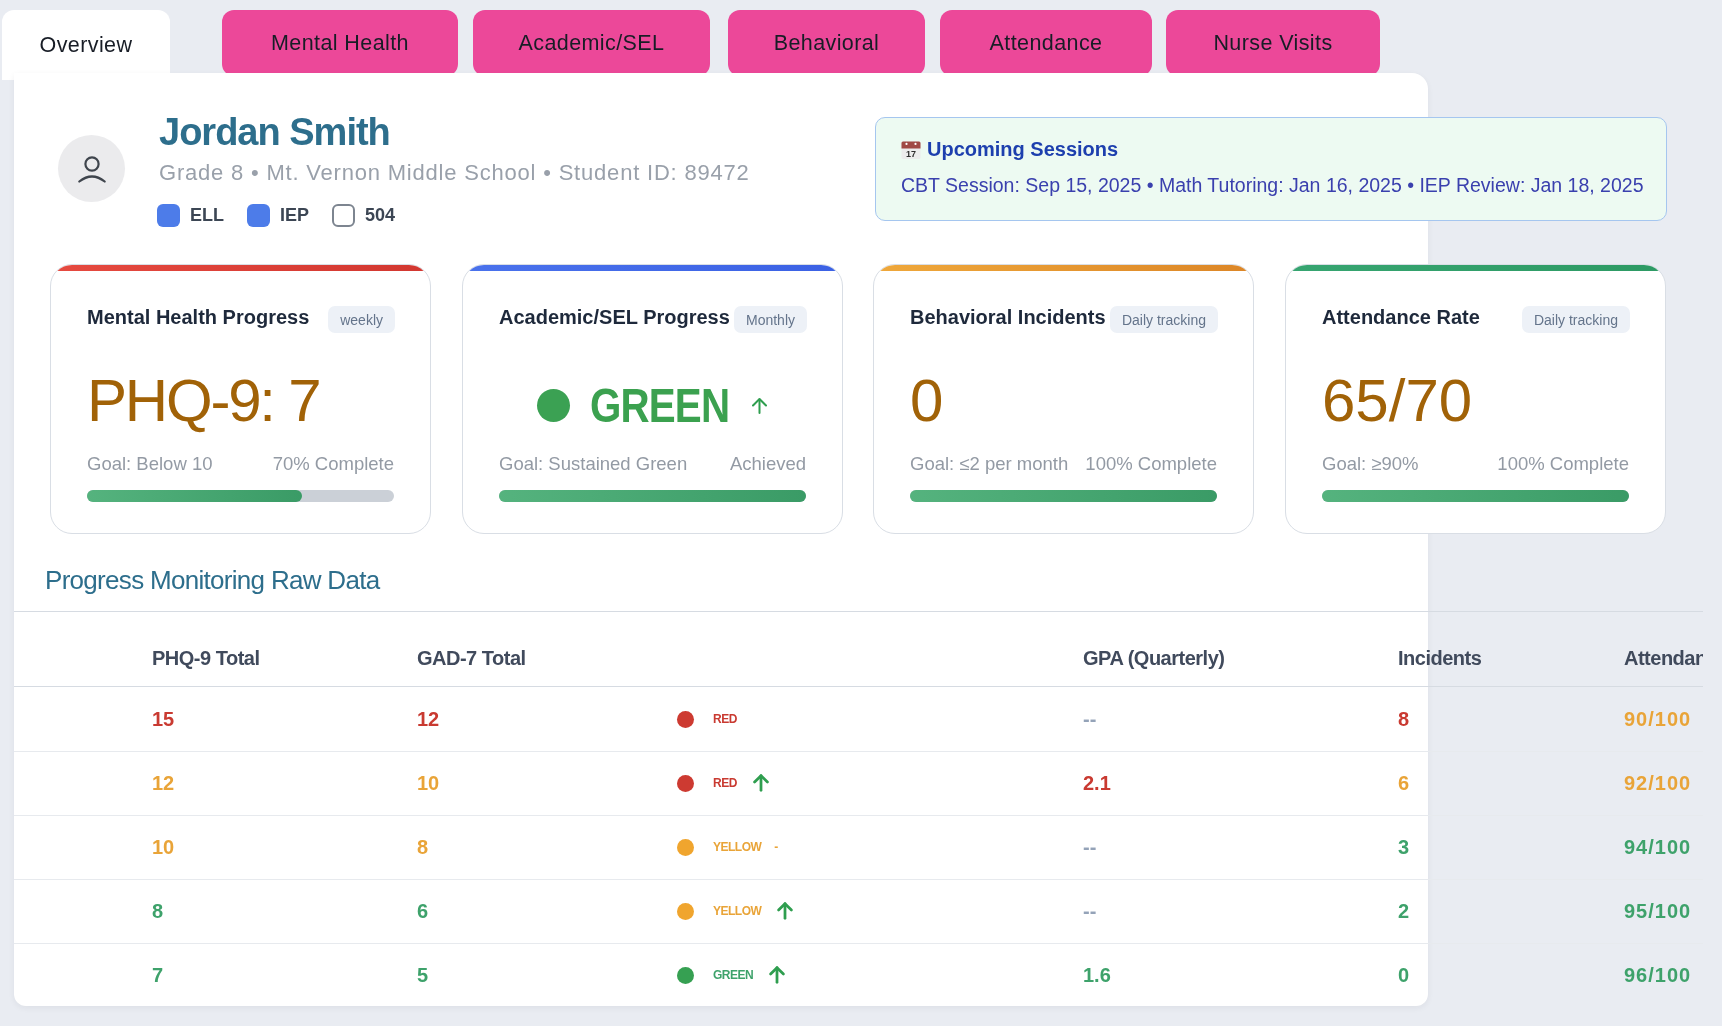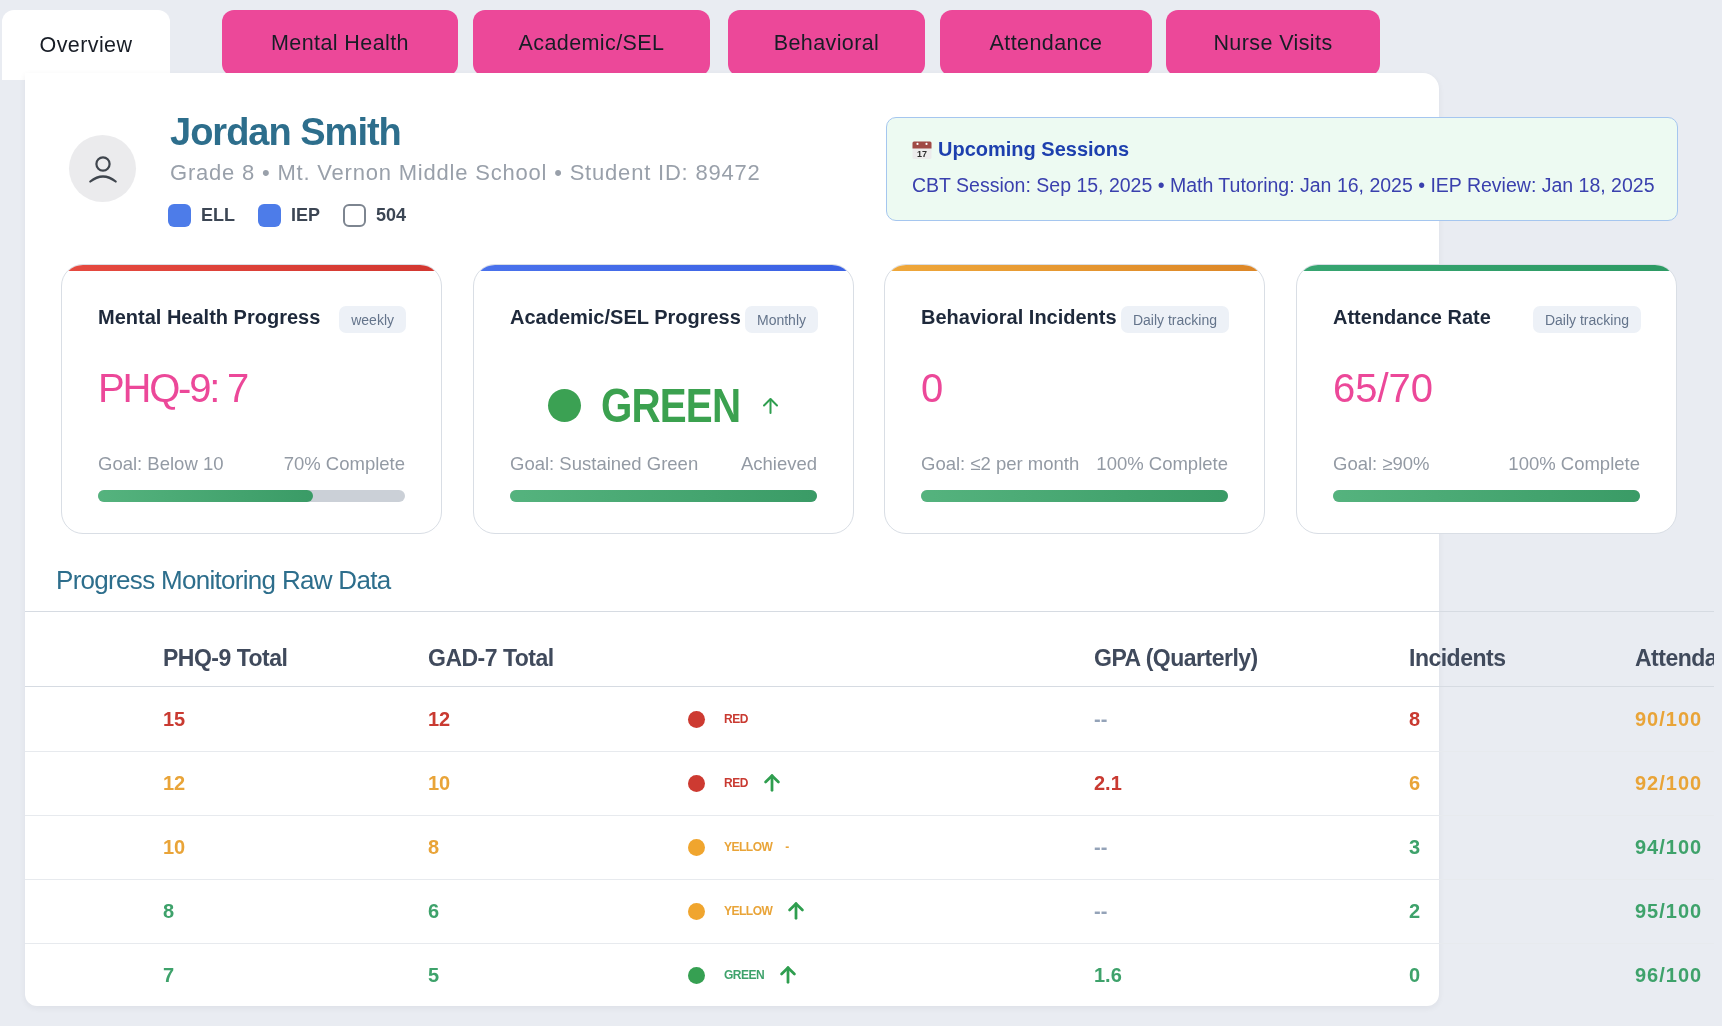--- a/index.html
+++ b/index.html
@@ -7,21 +7,21 @@
 body { background:#e9ecf2; font-family:"Liberation Sans", sans-serif; position:relative; }
 
 
 .tab { position:absolute; top:10px; height:66px; background:#ec4899; border-radius:12px;
   display:flex; align-items:center; justify-content:center; font-size:21.5px; letter-spacing:0.4px; color:#181d26; }
 .tab.active { background:#ffffff; height:70px; border-radius:12px 12px 0 0; }
 #t1{left:2px;width:168px;} #t2{left:222px;width:236px;} #t3{left:473px;width:237px;}
 #t4{left:728px;width:197px;} #t5{left:940px;width:212px;} #t6{left:1166px;width:214px;}
 
 
-.panel { position:absolute; left:25px; top:73px; width:1414px; height:933px;
+.panel { position:absolute; left:14px; top:73px; width:1414px; height:933px;
   background:#ffffff; border-radius:0 16px 12px 12px;
   box-shadow:0 2px 6px rgba(30,41,59,.06); }
 
 
 .avatar { position:absolute; left:44px; top:62px; width:67px; height:67px; border-radius:50%;
   background:#ebebed; display:flex; align-items:center; justify-content:center; }
 .name { position:absolute; left:145px; top:38px; font-size:38px; font-weight:700; letter-spacing:-1px; color:#2d6e8c; }
 .subtitle { position:absolute; left:145px; top:87px; font-size:22px; letter-spacing:0.8px; color:#99a0aa; }
 .checks { position:absolute; left:143px; top:131px; display:flex; align-items:center; }
 .cbox { width:23px; height:23px; border-radius:6px; }
@@ -41,40 +41,40 @@
   border:1px solid #d9dee5; border-radius:22px; overflow:hidden; }
 #c1{left:36px;} #c2{left:448px;} #c3{left:859px;} #c4{left:1271px;}
 .cardtop { position:absolute; left:0; top:0; width:100%; height:6px; }
 #c1 .cardtop{ background:linear-gradient(90deg,#e64a40,#d23730);}
 #c2 .cardtop{ background:linear-gradient(90deg,#4a72ec,#3b61e4);}
 #c3 .cardtop{ background:linear-gradient(90deg,#efa83b,#dc8627);}
 #c4 .cardtop{ background:linear-gradient(90deg,#37a571,#2d9a64);}
 .ctitle { position:absolute; left:36px; top:41px; font-size:20px; font-weight:700; color:#1e293b; }
 .badge { position:absolute; right:35px; top:41px; height:27px; background:#edf1f7; border-radius:7px;
   font-size:14px; color:#64748b; display:flex; align-items:center; padding:0 12px; }
-.cvalue { position:absolute; left:36px; top:101px; font-size:40px; font-weight:400; color:#ec4899;text-align:right; }
+.cvalue { position:absolute; left:36px; top:101px; font-size:60px; font-weight:400; color:#a16207;text-align:right; }
 .goalrow { position:absolute; left:36px; right:36px; top:188px; display:flex; justify-content:space-between;
   font-size:18.5px; color:#939aa4; }
 .pbar { position:absolute; left:36px; right:36px; top:225px; height:12px; border-radius:6px; background:#cbd0d7; }
 .pfill { height:12px; border-radius:6px; background:linear-gradient(90deg,#55b37e,#3a9b66); }
 .greenrow { position:absolute; left:0; top:113px; width:100%; display:flex; align-items:center; justify-content:center; }
 .gdot { width:33px; height:33px; border-radius:50%; background:#3ba153; margin-right:20px; }
 .gtext { font-size:48px; font-weight:700; letter-spacing:-1px; color:#3ba14f; margin-right:20px; width:140px; transform:scaleX(0.84); transform-origin:left center; white-space:nowrap; }
 
 
 .secheading { position:absolute; left:31px; top:492px; font-size:26px; font-weight:400; letter-spacing:-0.7px; color:#2d6e8c; }
 .tablewrap { position:absolute; left:0; top:538px; width:1689px; height:395px; overflow:hidden;
   border-radius:0 0 12px 12px; }
 .thead-line1 { position:absolute; left:0; top:0; width:100%; height:1px; background:#d6dbe2; }
 .thead-line2 { position:absolute; left:0; top:75px; width:100%; height:1px; background:#d6dbe2; }
 .trow { position:absolute; left:0; width:1800px; height:64px; }
 .trow .sep { position:absolute; left:0; top:0; width:100%; height:1px; background:#e7eaee; }
 .cell { position:absolute; top:0; height:64px; display:flex; align-items:center; font-weight:700; font-size:20px; }
 .hcell { position:absolute; top:0; height:75px; display:flex; align-items:center; padding-top:20px;
-  font-weight:700; font-size:23px; letter-spacing:-0.5px; color:#404a5c; }
+  font-weight:700; font-size:20px; letter-spacing:-0.5px; color:#404a5c; }
 .x0{left:138px;} .x1{left:403px;} .x2{left:661px;} .x3{left:1069px;} .x4{left:1384px;} .x5{left:1610px;}
 .red{color:#c93a31;} .orange{color:#e9a438;} .green{color:#3ea26b;} .gray{color:#94a3b8;}
 .dot { width:17px; height:17px; border-radius:50%; margin:0 19px 0 2px; flex:0 0 auto; }
 .dot.r{background:#cd3a31;} .dot.y{background:#f0a52e;} .dot.g{background:#36a052;}
 .rating { font-size:12px; letter-spacing:-0.5px; }
 .arrow { margin-left:13px; display:flex; align-items:center; }
 </style>
 </head>
 <body>
 <div class="tab active" id="t1">Overview</div>

